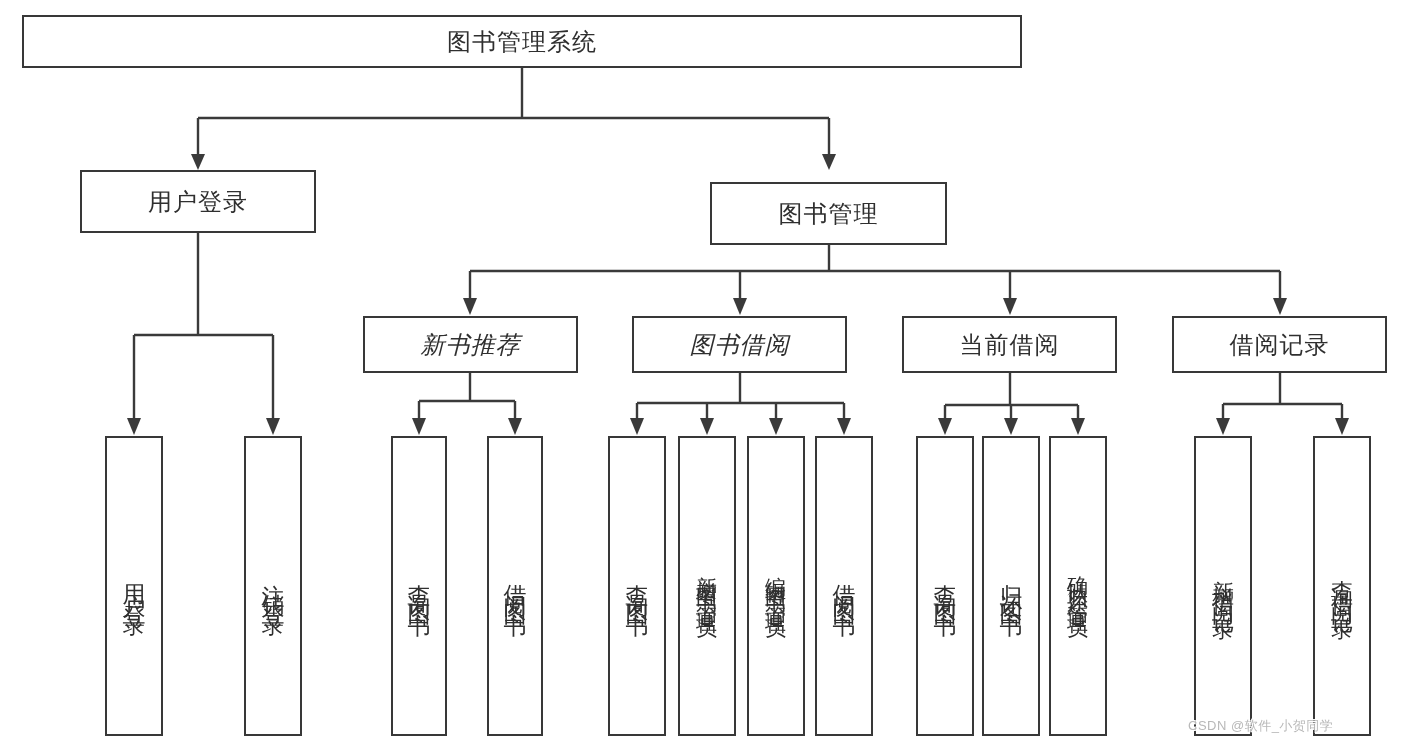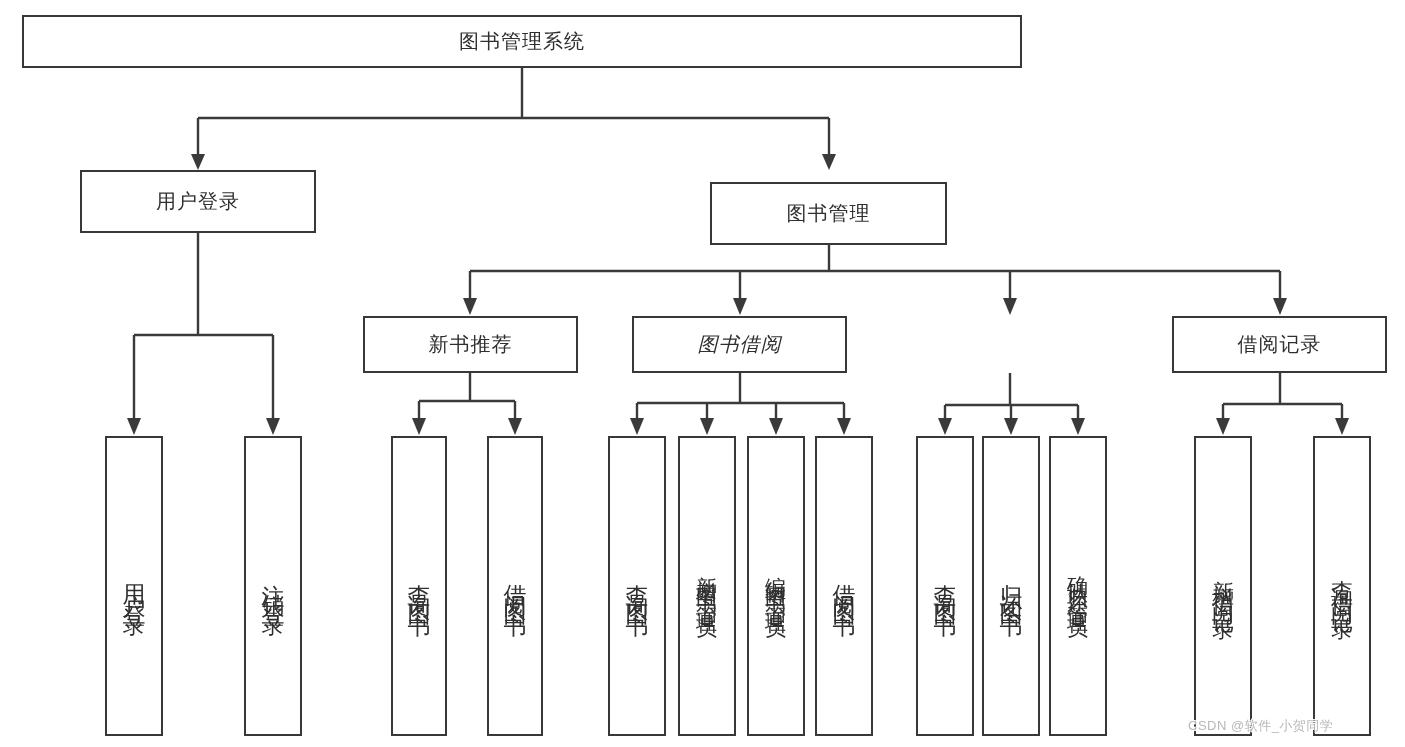--- a/index.html
+++ b/index.html
@@ -30,38 +30,38 @@
     position: absolute;
     box-sizing: border-box;
     background: #ffffff;
     border: 2.4px solid #383838;
     display: flex;
     align-items: center;
     justify-content: center;
     color: #2f2f2f;
     z-index: 2;
   }
-  .h-node { font-size: 20px; letter-spacing: 1px; }
+  .h-node { font-size: 24px; letter-spacing: 1px; }
   .v-node {
     writing-mode: vertical-lr;
     text-orientation: mixed;
     line-height: 1;
     font-size: 23px;
     letter-spacing: 10px;
   }
   .v-node.med  { font-size: 22px; letter-spacing: 8px; }
   .v-node.long { font-size: 21px; letter-spacing: 6px; }
 
   
   #b-root        { left: 22px;   top: 15px;  width: 1000px; height: 53px; }
   
   #b-user-login  { left: 80px;   top: 170px; width: 236px;  height: 63px; }
   #b-book-mgmt   { left: 710px;  top: 170px; width: 237px;  height: 63px; margin-top: 12px; }
   
-  #b-l3-rec      { left: 363px;  top: 316px; width: 215px;  height: 57px; }
+  #b-l3-rec      { left: 363px;  top: 316px; width: 215px;  height: 57px; font-style: italic; }
   #b-l3-borrow   { left: 632px;  top: 316px; width: 215px;  height: 57px; font-style: italic; }
   #b-l3-current  { left: 902px;  top: 316px; width: 215px;  height: 57px; }
   #b-l3-record   { left: 1172px; top: 316px; width: 215px;  height: 57px; }
   
   .leaf          { top: 436px; height: 300px; width: 58px; }
   #lf-user-login { left: 105px; }
   #lf-logout     { left: 244px; }
   #lf-rec-query  { left: 391px; width: 56px; }
   #lf-rec-borrow { left: 487px; width: 56px; }
   #lf-bb-query   { left: 608px; }
@@ -144,20 +144,23 @@
   <div class="node h-node" id="b-book-mgmt">
     <span>图书管理</span>
   </div>
 
   <div class="node h-node" id="b-l3-rec">
     <span>新书推荐</span>
   </div>
   <div class="node h-node" id="b-l3-borrow">
     <span>图书借阅</span>
   </div>
+  <div class="node h-node" id="b-l3-current">
+    <span>当前借阅</span>
+  </div>
   <div class="node h-node" id="b-l3-record">
     <span>借阅记录</span>
   </div>
 
   <div class="node v-node leaf" id="lf-user-login">
     <span>用户登录</span>
   </div>
   <div class="node v-node leaf" id="lf-logout">
     <span>注销登录</span>
   </div>

